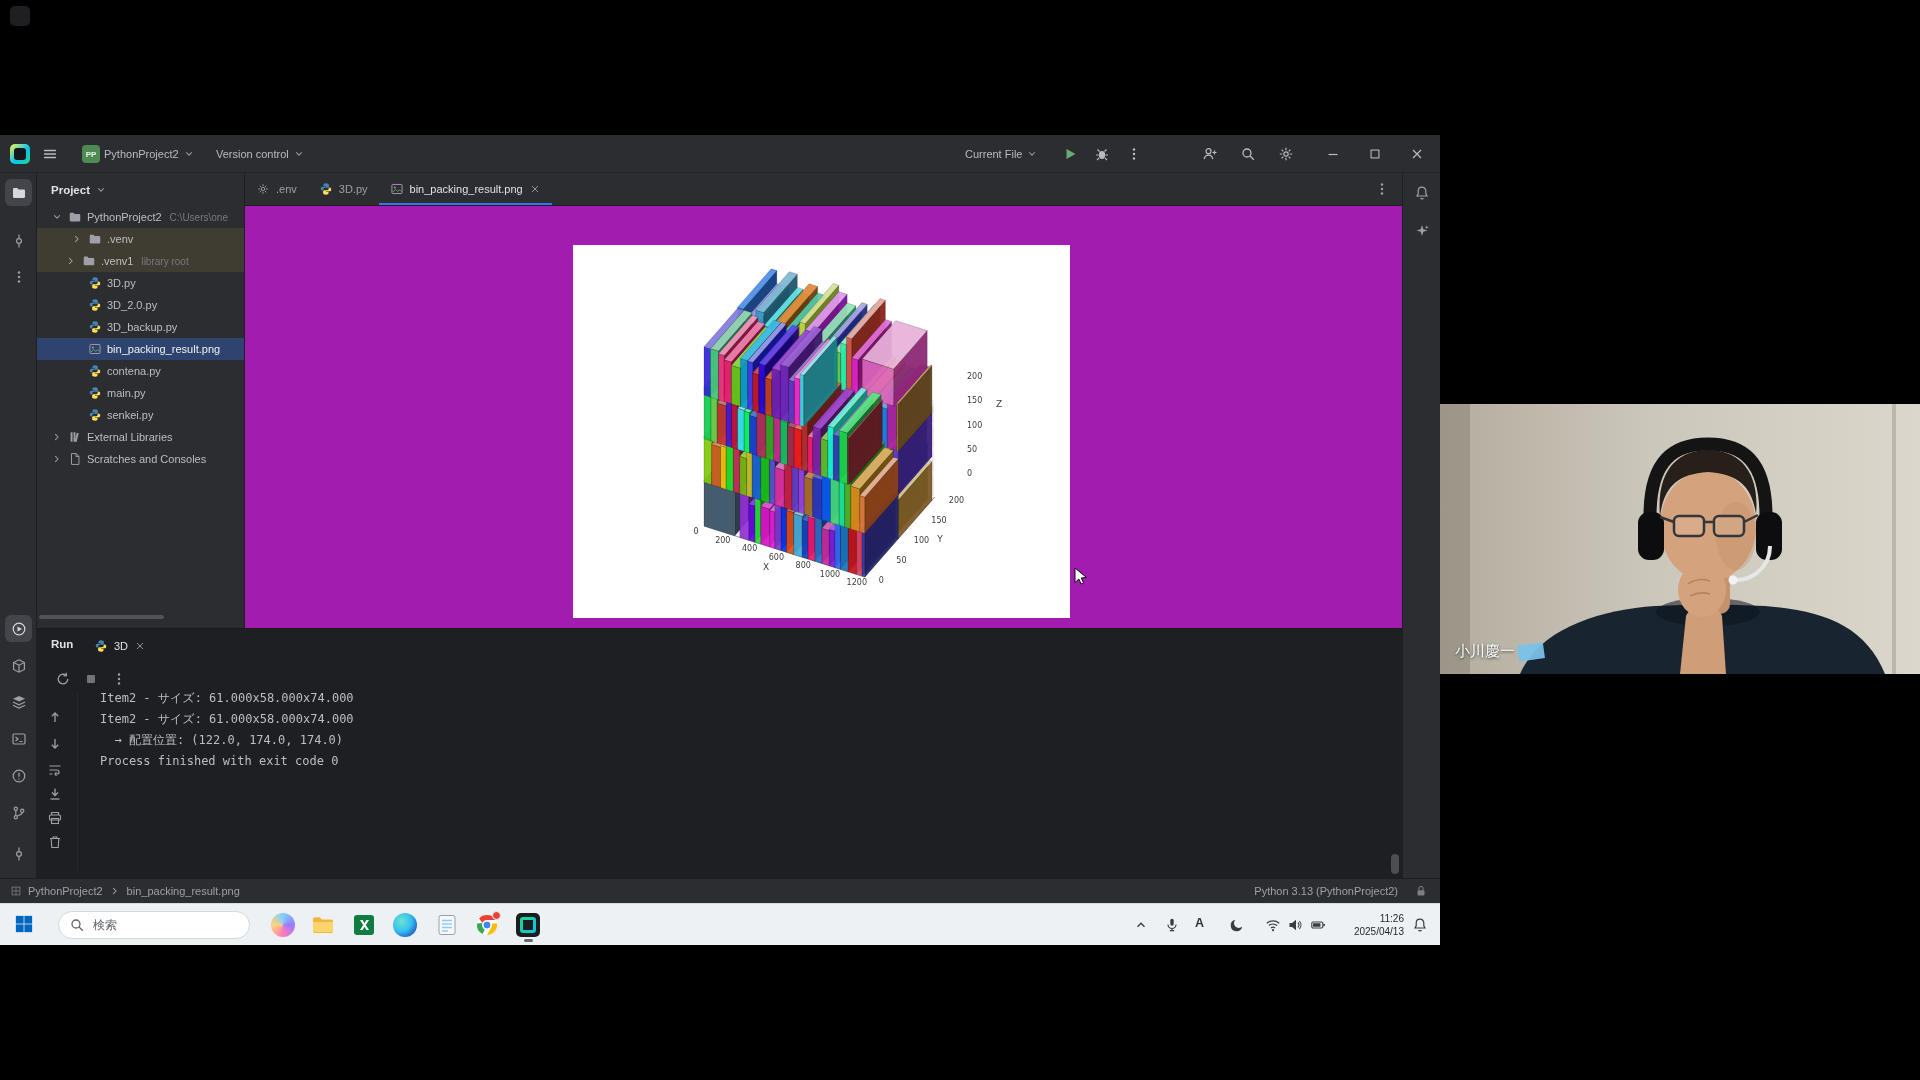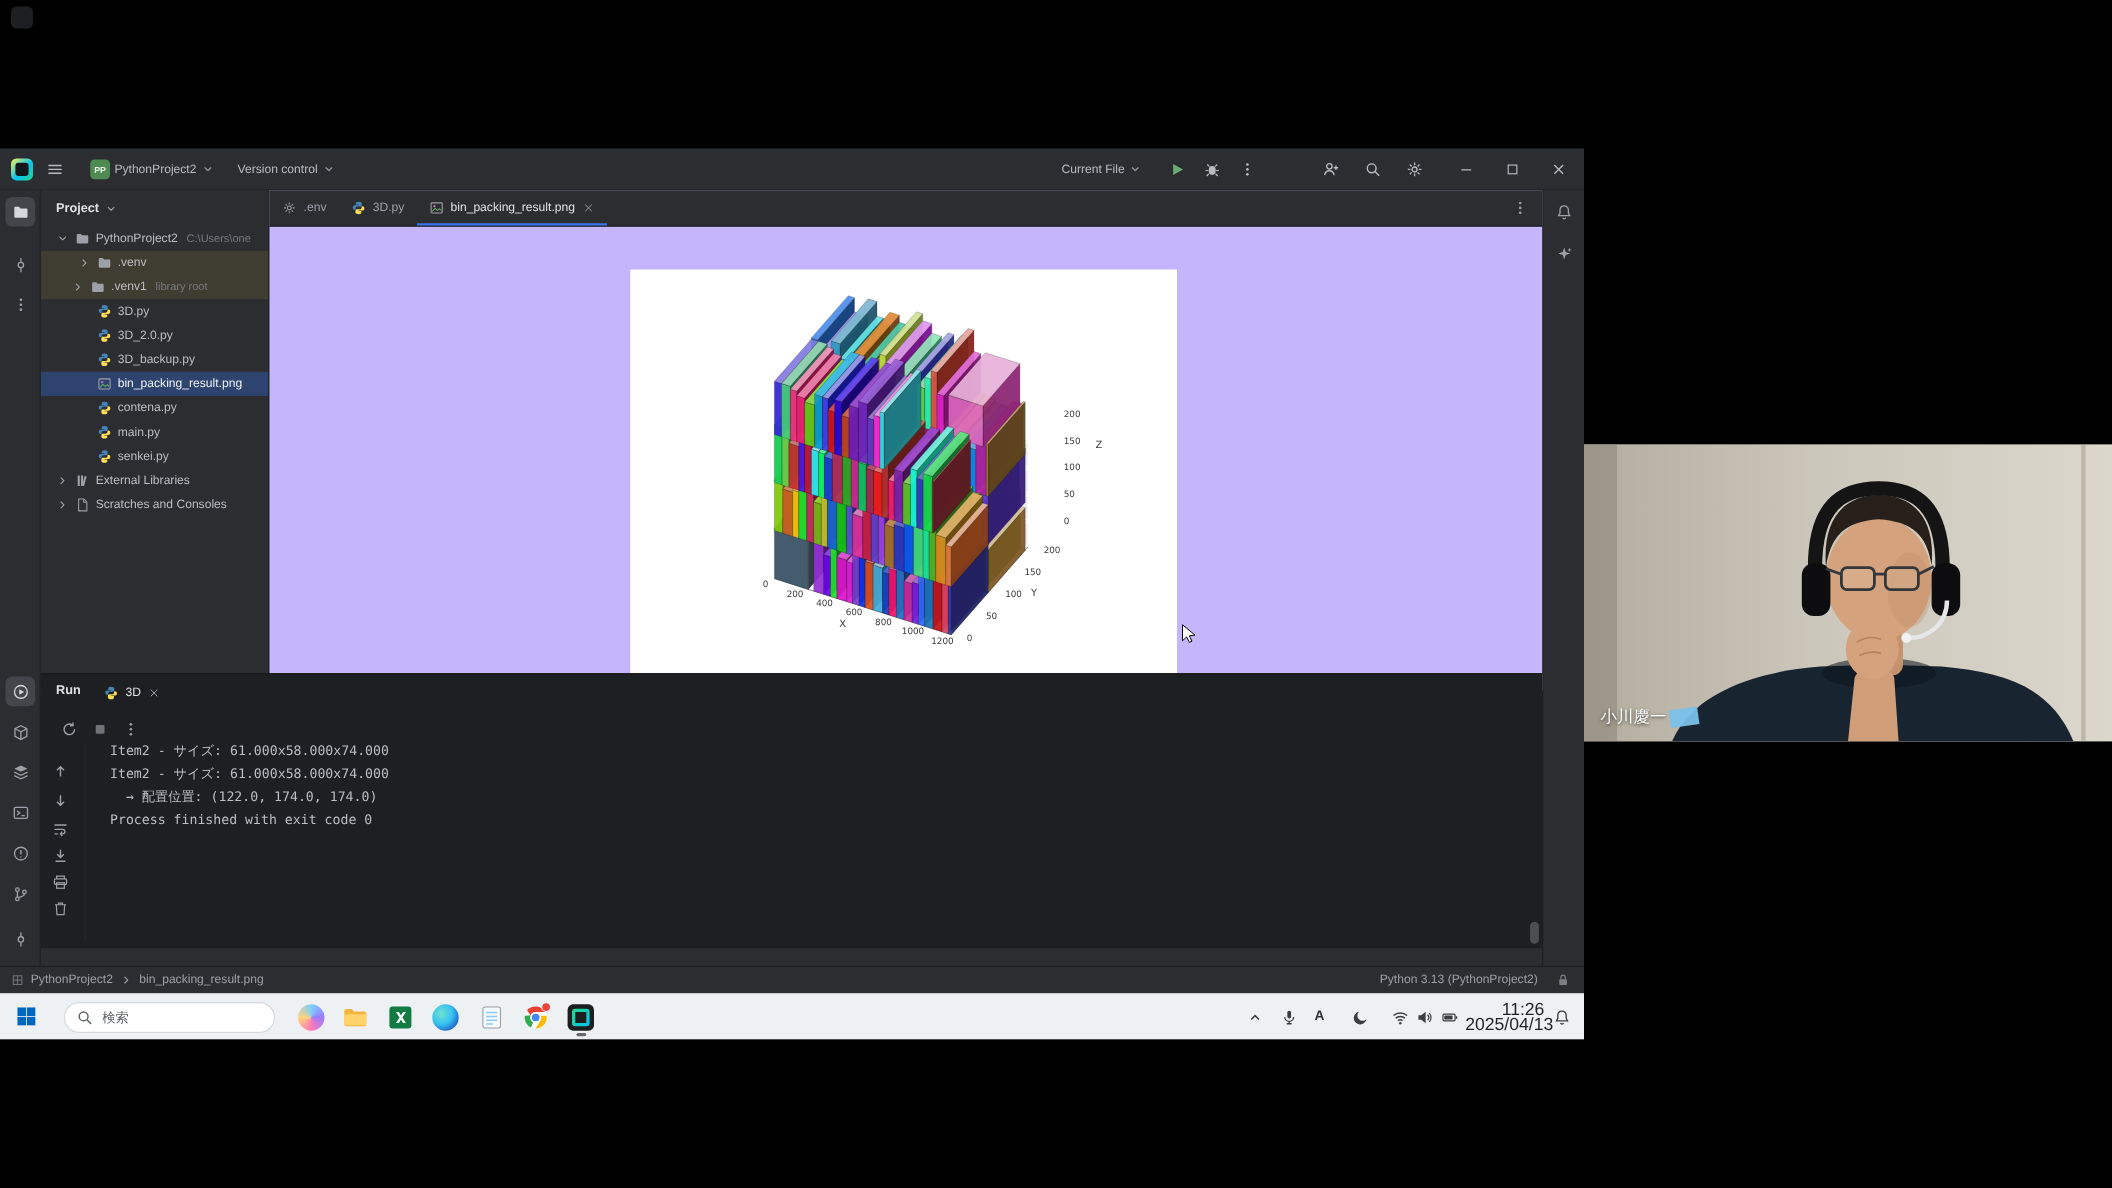--- a/index.html
+++ b/index.html
@@ -34,35 +34,35 @@
 .trow{display:flex;align-items:center;gap:5px;height:22px;font-size:11px;color:#bcbec4;white-space:nowrap}
 .trow.sel{background:#2e436e;color:#eef1f5}
 .trow.exc{background:#3f3d31}
 .chev-sp{width:12px;flex:none}
 .chev{color:#9da0a8}
 .tanno{color:#77797f;font-size:10px;margin-left:3px}
 .fic-folder{color:#9da0a8}.fic-library{color:#9da0a8}.fic-scratch{color:#9da0a8}
 #pp-hscroll{position:absolute;left:2px;bottom:9px;width:125px;height:4px;border-radius:2px;background:#505257}
 
 
-#editor{position:absolute;left:245px;top:38px;width:1157px;height:455px;background:#c4b5fd}
+#editor{position:absolute;left:245px;top:38px;width:1157px;height:455px;background:#a21caf}
 #tabs-row{position:absolute;left:0;top:0;width:100%;height:33px;background:#2b2d30;border-bottom:1px solid #1e1f22;display:flex;align-items:stretch}
 .tab{display:flex;align-items:center;gap:6px;padding:0 11px;font-size:11px;color:#9da0a8}
 .tab.active{color:#dfe1e5;box-shadow:inset 0 -2px 0 #3574f0}
 .tab .tclose{color:#9da0a8}
 #tabs-kebab{position:absolute;right:12px;top:8px;color:#9da0a8}
 #viewer-toolbar{position:absolute;left:0;top:33px;width:100%;height:36px;background:#2b2d30;border-bottom:1px solid #1e1f22;display:flex;align-items:center;gap:13px;padding-left:16px;color:#9da0a8}
 #zoom-label{font-size:10.5px;color:#bcbec4}
 #image-info{margin-left:auto;padding-right:12px;font-size:10.5px;color:#9da0a8}
 #image-preview{position:absolute;left:328px;top:72px;width:497px;height:373px;background:#ffffff}
 #plot-svg{width:497px;height:373px;display:block}
 #plot-svg text{font-family:"DejaVu Sans",sans-serif}
 
 
-#run-panel{position:absolute;left:37px;top:477px;width:1365px;height:250px;background:#1e1f22;border-top:1px solid #191a1c}
+#run-panel{position:absolute;left:37px;top:493px;width:1365px;height:250px;background:#1e1f22;border-top:1px solid #191a1c}
 #run-title{position:absolute;left:14px;top:9px;font-size:11.5px;font-weight:bold;color:#dfe1e5}
 #run-tab{position:absolute;left:50px;top:6px;display:flex;align-items:center;gap:6px;height:22px;padding:0 7px;font-size:11px;color:#dfe1e5}
 .rt-icon{position:absolute;color:#9da0a8}
 #run-gutter-line{position:absolute;left:40px;top:64px;bottom:8px;border-left:1px solid #26282b}
 #console{position:absolute;left:63px;top:59px;right:20px;bottom:6px;font-family:"DejaVu Sans Mono","Liberation Mono",monospace;font-size:12px;line-height:21px;color:#bcbec4;white-space:pre;overflow:hidden}
 #console-vscroll{position:absolute;right:3px;top:225px;width:8px;height:20px;border-radius:4px;background:#4c4e52}
 
 
 #status-bar{position:absolute;left:0;top:743px;width:1440px;height:25px;background:#2b2d30;border-top:1px solid #1e1f22;display:flex;align-items:center;font-size:11px;color:#9da0a8}
 #status-left{display:flex;align-items:center;gap:6px;padding-left:10px}
@@ -78,21 +78,21 @@
 
 #taskbar{position:absolute;left:0;top:768px;width:1440px;height:42px;background:#eef1f4;border-top:1px solid #d9dcdf}
 #tb-start{position:absolute;left:14px;top:10px;width:22px;height:22px;color:#0067c0}
 #tb-search{position:absolute;left:58px;top:7px;width:192px;height:28px}
 #tb-search input{width:100%;height:100%;border:1px solid #d5d8dc;border-radius:14px;background:#fff;padding-left:34px;font-size:12px;color:#5f6368;outline:none;font-family:inherit}
 #tb-search input::placeholder{color:#5f6368}
 #tb-search .mag{position:absolute;left:11px;top:6px;color:#5f6368}
 .task-icon{position:absolute;top:9px;width:24px;height:24px;border-radius:5px}
 .tray-ic{position:absolute;top:13px;width:16px;height:16px;color:#3a3d40}
 #ime-a{position:absolute;left:1195px;top:12px;font-size:12.5px;font-weight:bold;color:#2f3234}
-#tb-clock{position:absolute;left:1332px;top:8px;width:72px;text-align:right;font-size:16px;line-height:13px;color:#1f2326}
+#tb-clock{position:absolute;left:1332px;top:8px;width:72px;text-align:right;font-size:10px;line-height:13px;color:#1f2326}
 #pycharm-open-dot{position:absolute;left:524px;bottom:3px;width:9px;height:3px;border-radius:2px;background:#66696c}
 .chrome-badge{position:absolute;right:-2px;top:-2px;width:9px;height:9px;border-radius:50%;background:#e8443a;border:1.5px solid #eef1f4}
 
 
 #webcam{position:absolute;left:1440px;top:404px;width:480px;height:270px;background:#c9c4b8;overflow:hidden}
 #webcam-name{position:absolute;left:15px;bottom:13px;font-size:15px;color:#fff;text-shadow:0 1px 3px rgba(0,0,0,.75)}
 
 #cursor{position:absolute;left:1073px;top:567px;width:18px;height:18px;z-index:50}
 #rec-dot{position:absolute;left:10px;top:6px;width:20px;height:20px;border-radius:5px;background:#232527;opacity:.85}
 </style>

